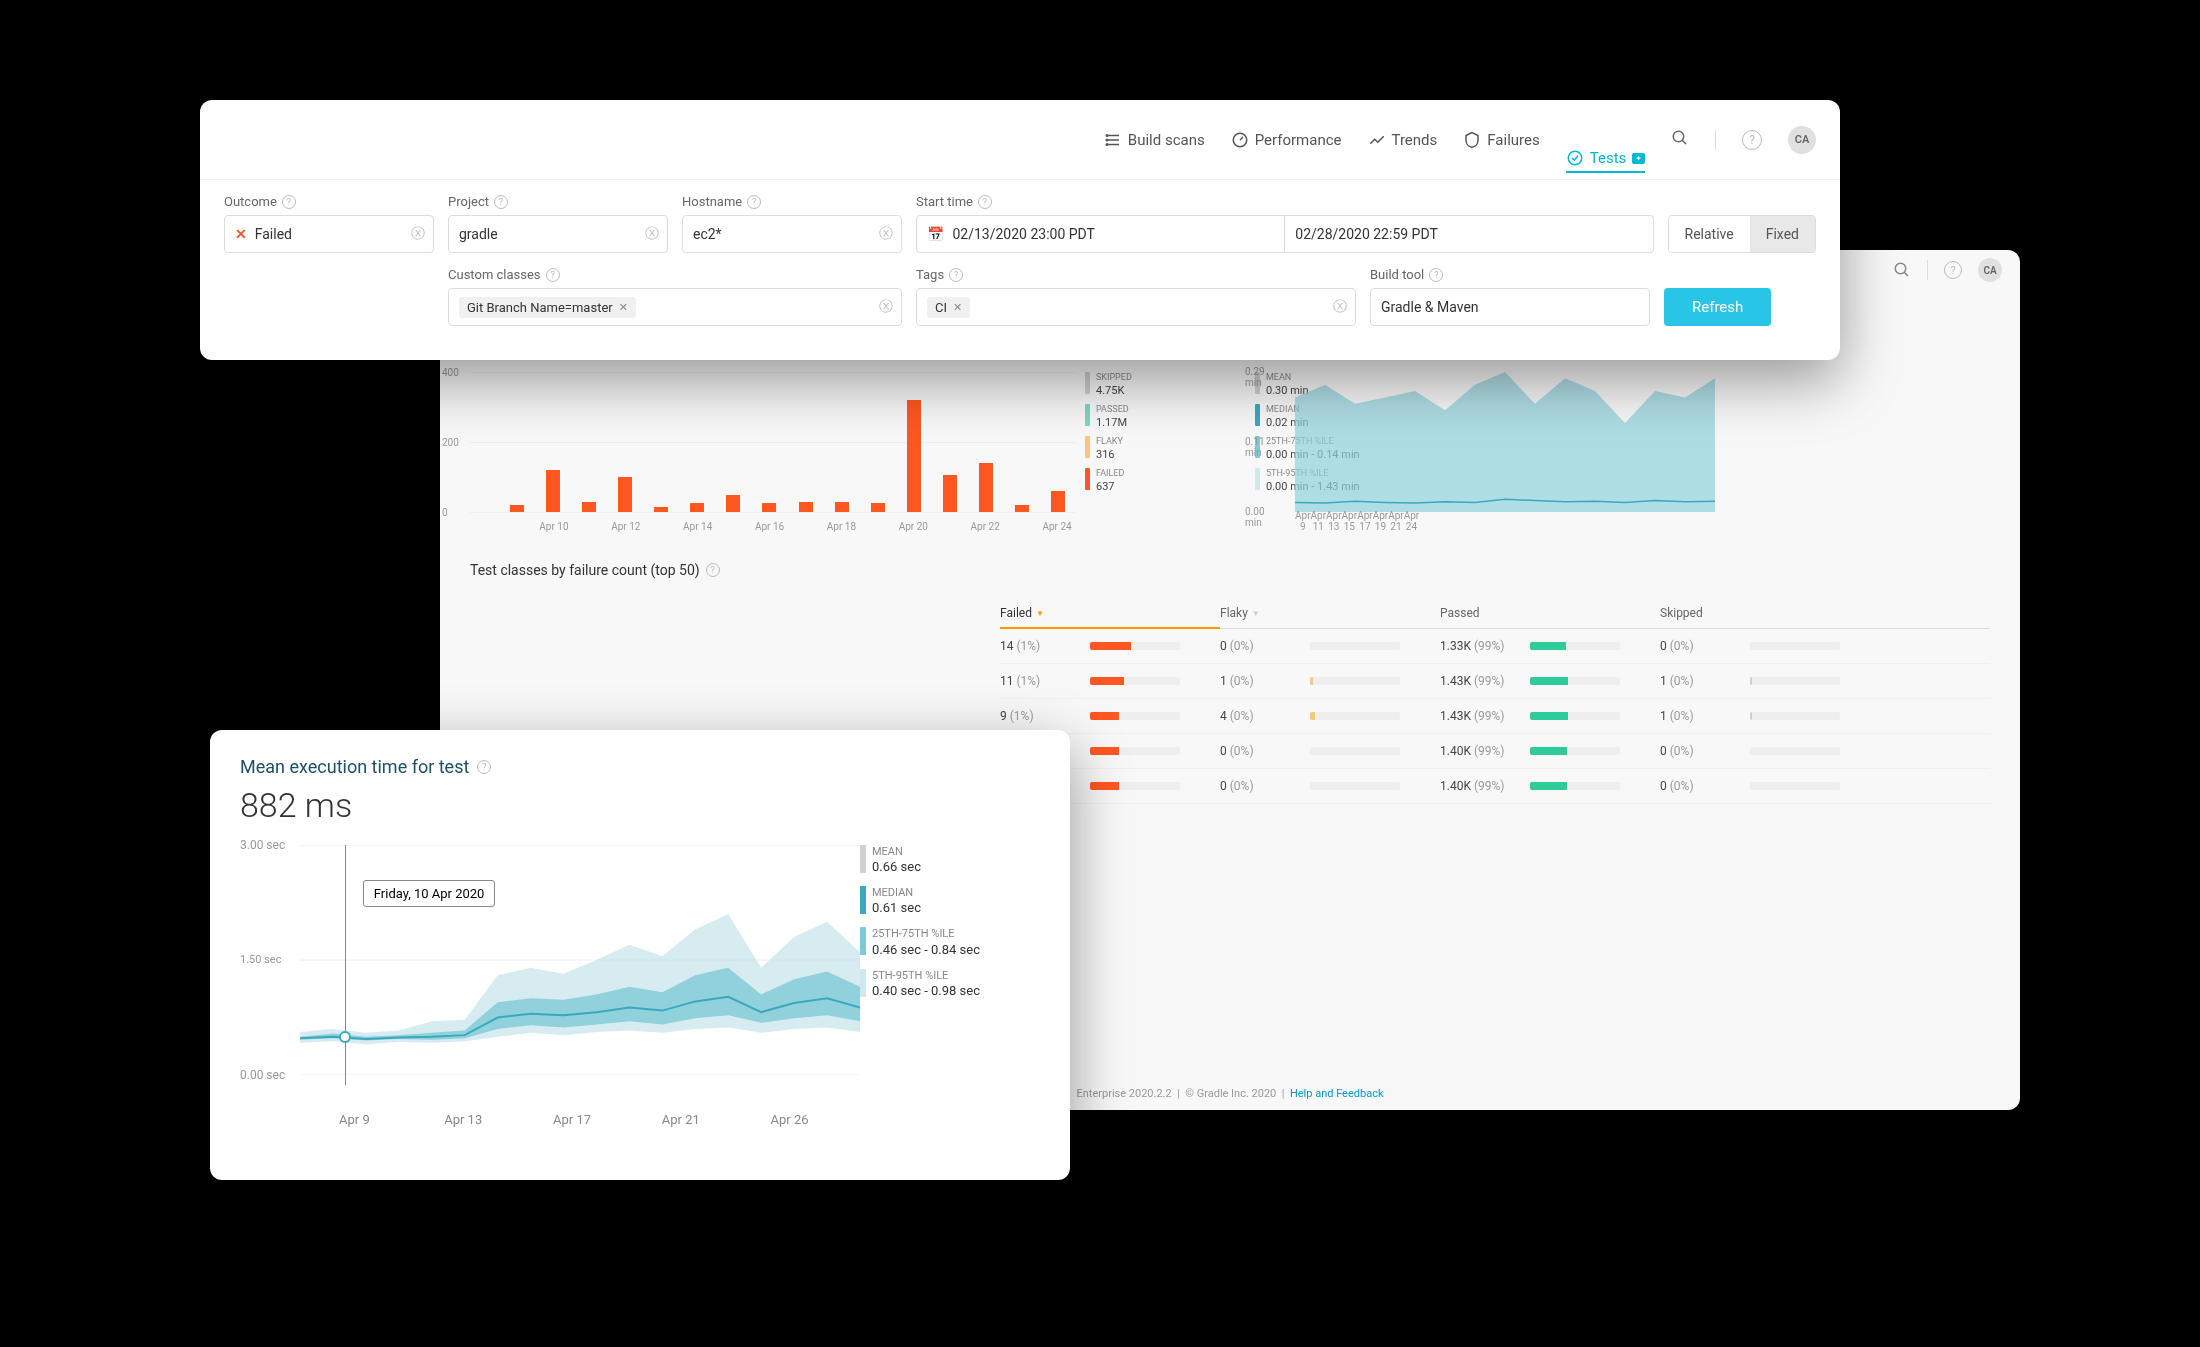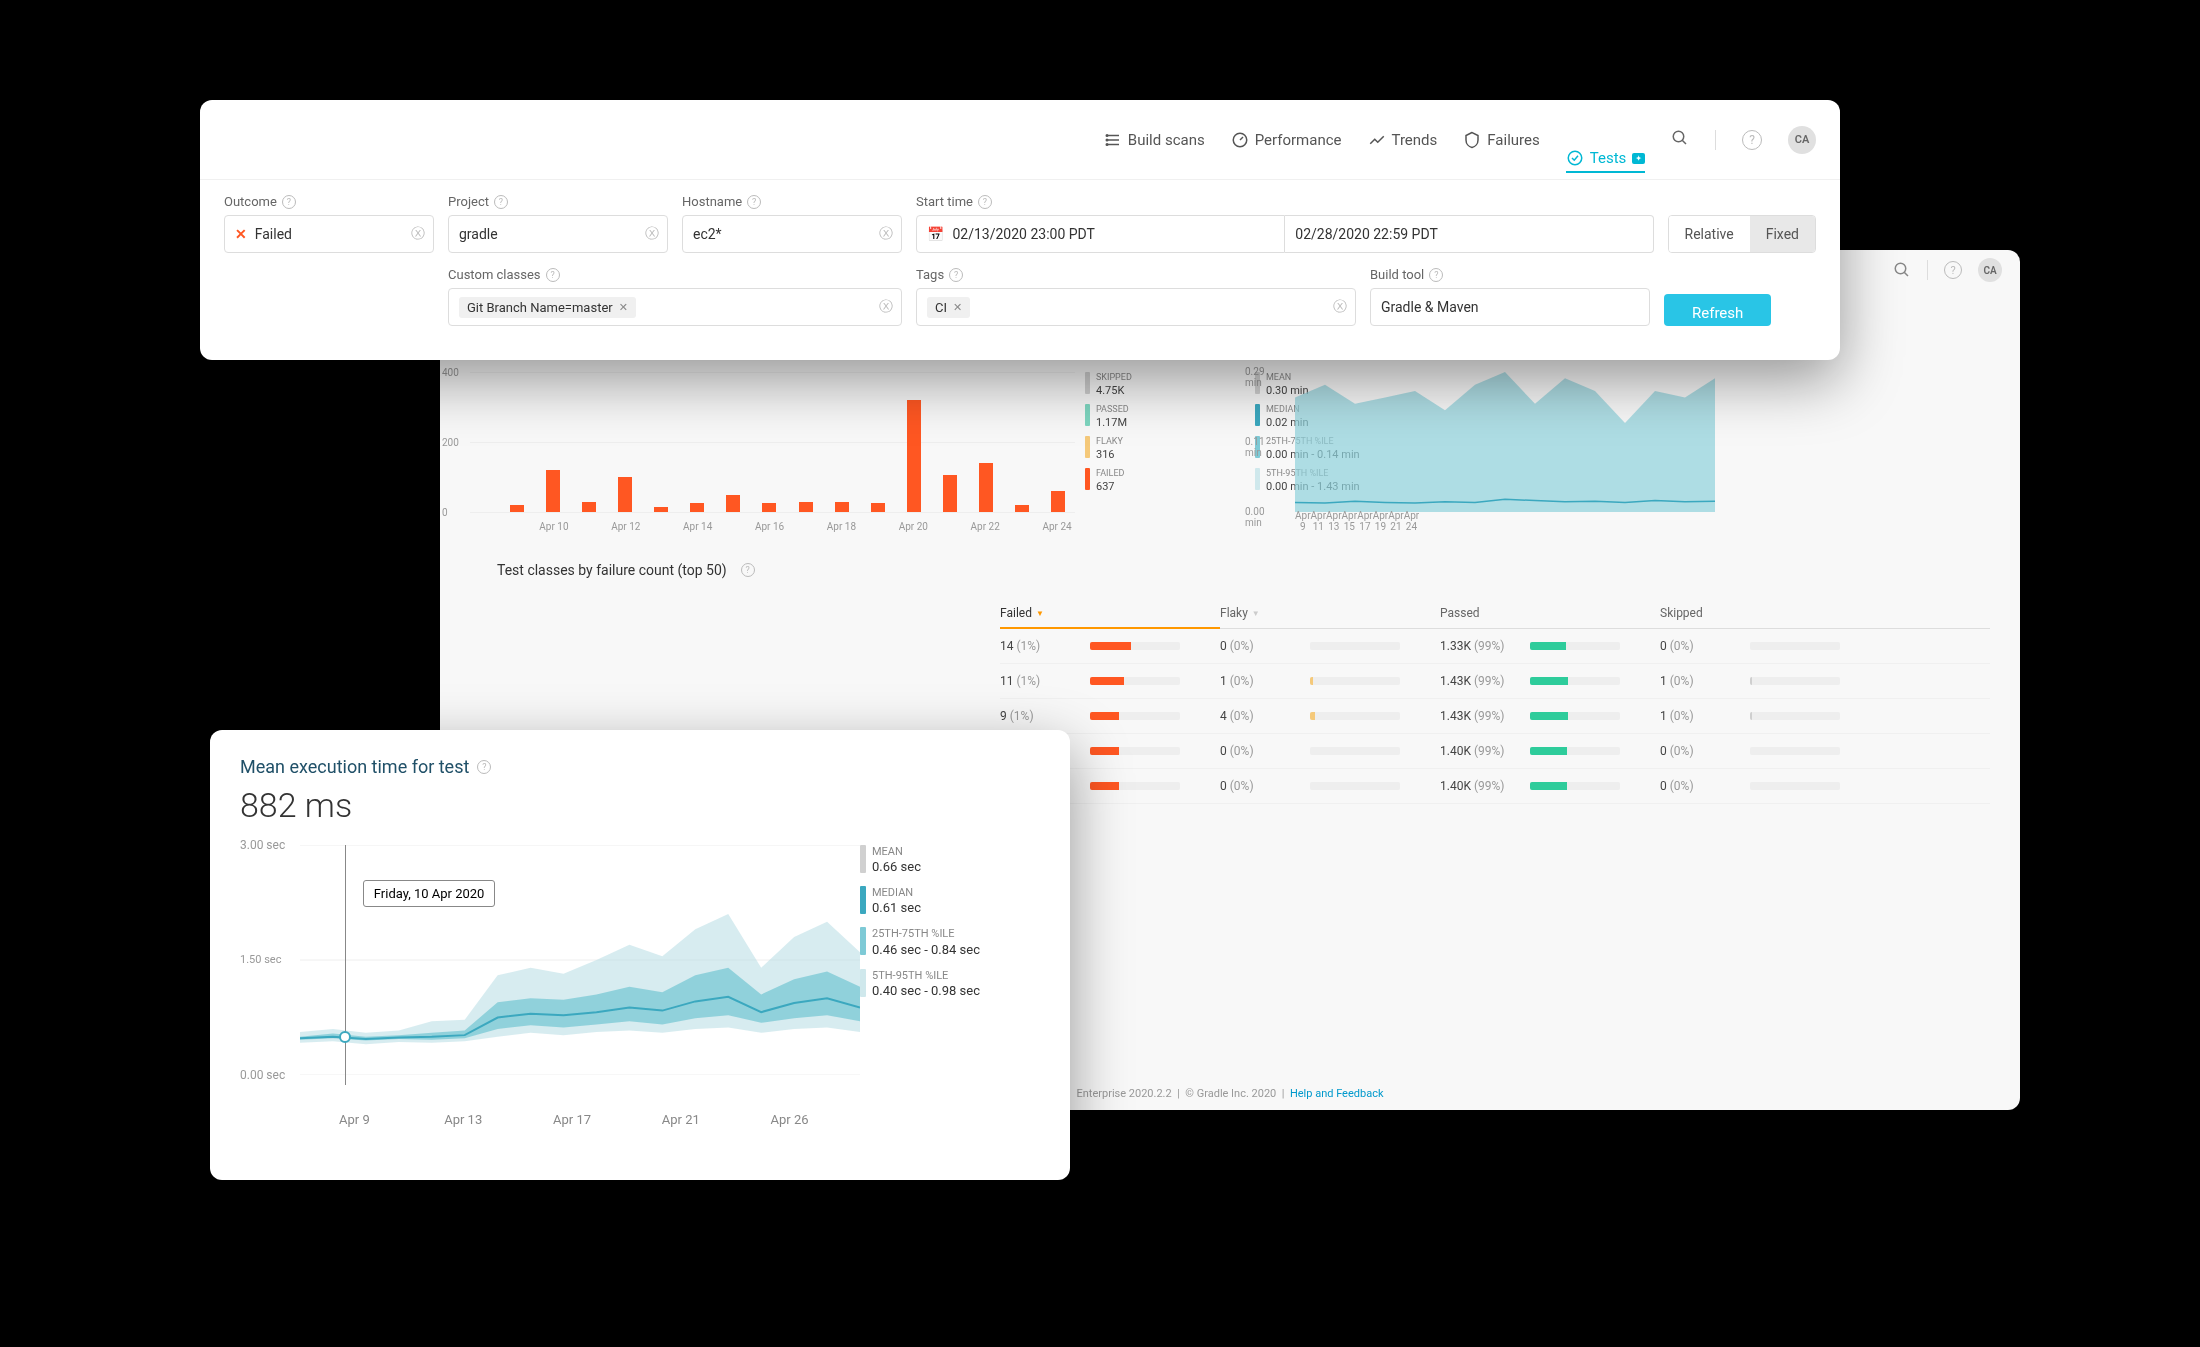--- a/index.html
+++ b/index.html
@@ -7,21 +7,21 @@
 .panel { background: #fff; border-radius: 12px; box-shadow: 0 20px 60px rgba(0,0,0,0.4); position: absolute; }
 
 
 .back-panel { left: 440px; top: 250px; width: 1580px; height: 860px; background: #f8f8f8; }
 .back-header { display: flex; justify-content: flex-end; align-items: center; padding: 8px 18px; height: 40px; gap: 16px; color: #666; font-size: 14px; }
 .back-header .ico { width: 18px; height: 18px; display:inline-flex; align-items:center; justify-content:center; }
 .avatar-small { background: #e0e0e0; color: #666; border-radius: 50%; width: 24px; height: 24px; display:flex; align-items:center; justify-content:center; font-size:10px; font-weight:600; }
 .back-body { padding: 20px 30px; }
 .chart-row { display: flex; gap: 30px; margin-bottom: 30px; }
 .chart-block { flex: 1; }
-.chart-title { font-size: 14px; color: #333; display:flex; align-items:center; gap:14px;margin-left:27px; }
+.chart-title { font-size: 14px; color: #333; display:flex; align-items:center; gap:6px; }
 .help-icon { display:inline-flex; width:14px; height:14px; border:1px solid #bbb; border-radius:50%; font-size:9px; color:#bbb; align-items:center; justify-content:center; }
 .chart-value { font-size: 26px; color: #222; margin: 4px 0 12px; font-weight: 300; }
 .chart-value .unit { font-size: 15px; color: #666; }
 .chart-canvas { display: flex; gap: 10px; }
 .chart-plot { flex: 1; height: 160px; position: relative; }
 .chart-legend { width: 130px; font-size: 10px; color: #888; }
 .legend-item { display:flex; gap:6px; margin-bottom:6px; align-items:flex-start; }
 .legend-swatch { width: 5px; height: 22px; border-radius:1px; flex-shrink:0; }
 .legend-text { line-height:1.3; }
 .legend-label { color:#888; font-size:9px; }
@@ -72,21 +72,21 @@
 .filter-input { border:1px solid #ddd; border-radius:4px; padding: 8px 10px; font-size:14px; color:#333; display:flex; align-items:center; gap:8px; background:#fff; position:relative; height:38px; }
 .filter-input .x-circle { color:#bbb; position:absolute; right:8px; cursor:pointer; }
 .chip { background:#f0f0f0; padding:3px 8px; border-radius:3px; font-size:13px; display:inline-flex; align-items:center; gap:6px; }
 .chip .chip-x { color:#888; cursor:pointer; font-size:11px; }
 .fail-x { color:#ff5722; font-weight:bold; }
 .date-input { display:flex; align-items:center; gap:8px; }
 .cal-icon { color:#00b8d4; }
 .toggle-group { display:flex; border:1px solid #ddd; border-radius:4px; overflow:hidden; height:38px; }
 .toggle-btn { padding:8px 16px; font-size:14px; background:#fff; border:none; cursor:pointer; color:#555; }
 .toggle-btn.active { background:#e8e8e8; }
-.refresh-btn { background:#29c5e6; color:#fff; border:none; border-radius:4px; padding:10px 28px; font-size:15px; cursor:pointer; height:32px; }
+.refresh-btn { background:#29c5e6; color:#fff; border:none; border-radius:4px; padding:10px 28px; font-size:15px; cursor:pointer; height:38px; }
 
 
 .popup-panel { left: 210px; top: 730px; width: 860px; height: 450px; background:#fff; z-index:5; padding: 26px 30px; }
 .popup-title { font-size:18px; color:#205068; display:flex; align-items:center; gap:8px; font-weight:400; }
 .popup-value { font-size:34px; font-weight:300; color:#333; margin:8px 0 20px; }
 .popup-chart-row { display:flex; gap:16px; }
 .popup-plot { flex:1; height:280px; position:relative; }
 .popup-legend { width:180px; font-size:12px; }
 .popup-legend .legend-item { margin-bottom:10px; }
 .popup-legend .legend-swatch { height:28px; width:6px; }

